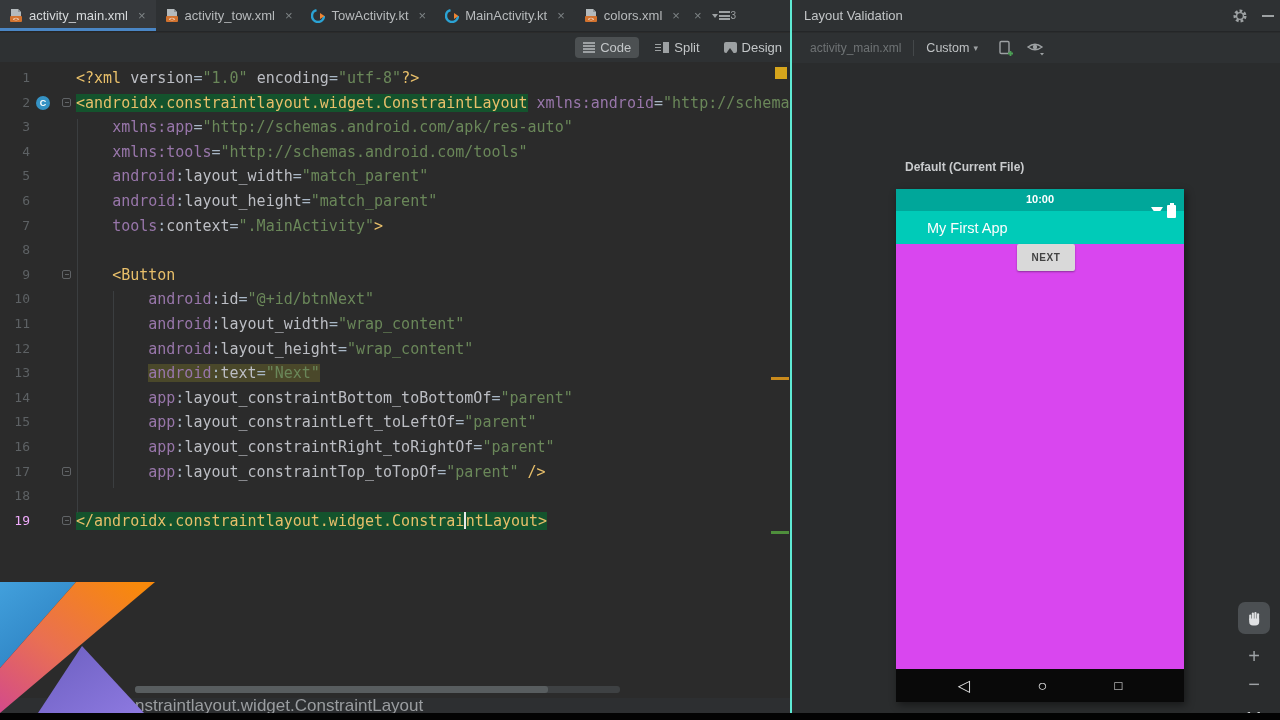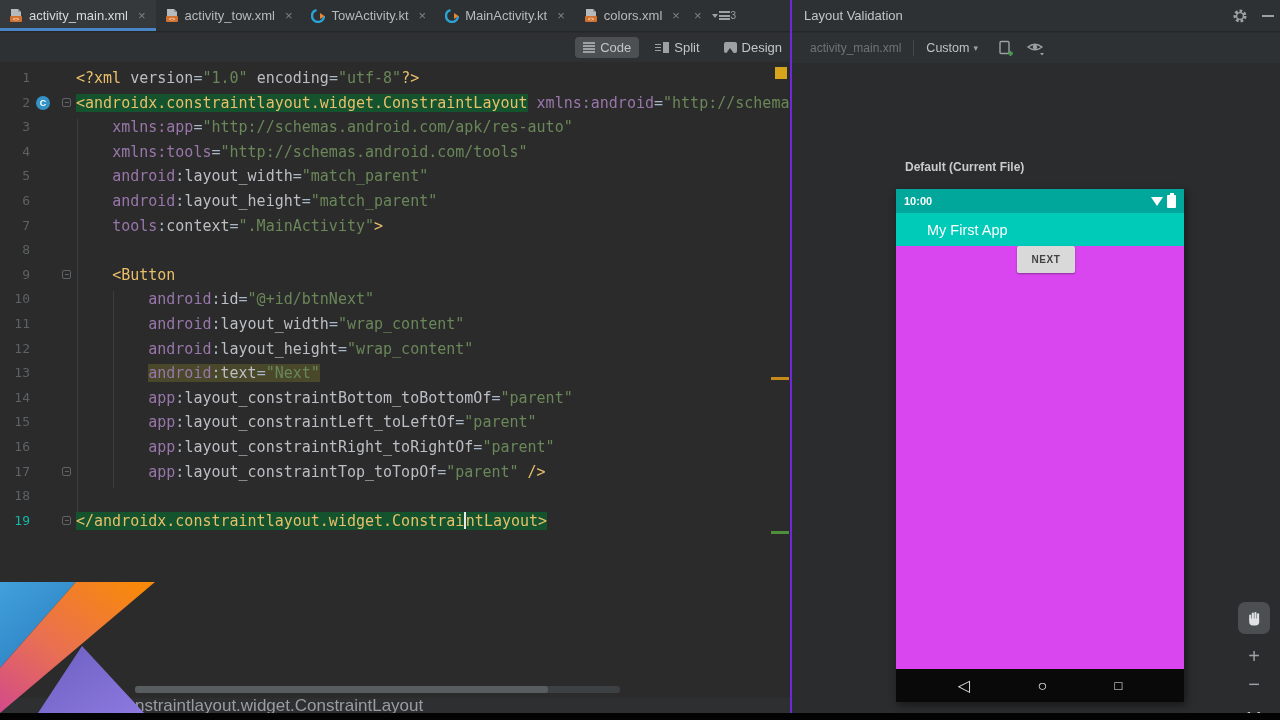--- a/index.html
+++ b/index.html
@@ -36,21 +36,21 @@
 
   
   #editor { position:absolute; left:0; top:62px; width:790px; height:624px; overflow:hidden; }
   #gutter { position:absolute; left:0; top:4px; width:74px; }
   #code { position:absolute; left:76px; top:4px; right:0;
     font-family:"DejaVu Sans Mono", monospace; font-size:15px; color:#a9b7c6; }
   .g-row, .c-row { height:24.6px; line-height:24.6px; white-space:pre; }
   .g-row { position:relative; }
   .lnum { position:absolute; left:0; width:30px; text-align:right; color:#5d6164;
     font-family:"DejaVu Sans Mono", monospace; font-size:13px; }
-  .lnum.cur { color:#14b8a6; }
+  .lnum.cur { color:#f0abfc; }
   .cicon { position:absolute; left:36px; top:5px; width:14px; height:14px; border-radius:50%; background:#3592c4;
     color:#fff; font-size:9px; font-weight:bold; text-align:center; line-height:14px; font-family:"Liberation Sans",sans-serif; }
   .fold { position:absolute; left:62px; top:7px; width:9px; height:9px; border:1px solid #606366; border-radius:2px; }
   .fold::after { content:""; position:absolute; left:1.5px; top:3px; width:4px; height:1.5px; background:#606366; }
   .tk-tag{color:#e8bf6a;} .tk-ns{color:#9876aa;} .tk-attr{color:#bcbec4;}
   .tk-val{color:#6a8759;} .tk-pln{color:#a9b7c6;}
   .bg-hlA{background:#14532d;} .bg-hlB{background:#4a482a;}
   .caret { display:inline-block; width:1.5px; height:17px; background:#e8e8e8; vertical-align:-3px; }
   .iguide { position:absolute; width:1px; background:#3b3e40; }
 
@@ -61,39 +61,39 @@
 
   
   #hscroll-track { position:absolute; left:135px; top:686px; width:485px; height:7px; background:#3e4143; border-radius:3px; }
   #hscroll-thumb { position:absolute; left:0; top:0; width:413px; height:7px; background:#585d5f; border-radius:3px; }
   #breadcrumb { position:absolute; left:0; top:698px; width:790px; height:15px; background:#2d2f31;
     color:#9a9da0; font-size:17px; line-height:15px; }
   #breadcrumb span { position:absolute; left:135px; }
 
   
   #right-panel { position:absolute; left:790px; top:0; width:490px; height:713px; background:#2a2c2d;
-    border-left:2px solid #6d28d9; }
+    border-left:2px solid #5eead4; }
   #panel-header { position:absolute; left:0; top:0; width:100%; height:32px; background:#2e3133;
     border-bottom:1px solid #242628; display:flex; align-items:center; }
   #panel-header .title { margin-left:12px; font-size:13px; color:#c2c5c7; }
   #panel-header .hdr-icons { position:absolute; right:6px; display:flex; gap:14px; align-items:center; }
   .minus-ico { width:12px; height:2px; background:#9da1a3; }
   #panel-toolbar { position:absolute; left:0; top:33px; width:100%; height:30px; background:#2e3133;
     display:flex; align-items:center; gap:12px; padding-left:18px; }
   #panel-toolbar .fname { color:#6f7375; font-size:12px; }
   #panel-toolbar .vsep { width:1px; height:16px; background:#44484a; }
   .dropdown { color:#bfc2c4; font-size:12.5px; display:flex; align-items:center; gap:4px; }
   .dd-arrow { font-size:9px; color:#9da1a3; }
   #panel-content { position:absolute; left:0; top:64px; width:100%; height:649px; background:#2a2c2d; }
   #cfg-label { position:absolute; left:113px; top:96px; font-size:12px; font-weight:bold; color:#c9cbcd; }
 
   
   #phone { position:absolute; left:104px; top:125px; width:288px; height:513px; background:#fafafa;
     box-shadow:2px 3px 8px rgba(0,0,0,.45); display:flex; flex-direction:column; }
-  #p-status { height:22px; display:flex; align-items:center; padding:12px 8px; color:#fff; }
+  #p-status { height:22px; display:flex; align-items:center; padding:4px 8px; color:#fff;flex-direction:column; }
   #p-status .time { font-size:11px; font-weight:bold; }
   #p-status .sicons { margin-left:auto; display:flex; align-items:center; gap:4px; }
   .wifi { width:0; height:0; border-left:6px solid transparent; border-right:6px solid transparent; border-top:9px solid #fff; }
   .batt { width:9px; height:13px; background:#fff; border-radius:1px; position:relative; }
   .batt::before { content:""; position:absolute; top:-2px; left:2.5px; width:4px; height:2px; background:#fff; }
   #p-appbar { height:33px; display:flex; align-items:center; padding-left:31px; color:#fdfdfd;
     font-size:14.5px; font-weight:500; }
   #p-body { flex:1; background:#d946ef; display:flex; align-items:flex-start; justify-content:center;padding-left:12px; }
   #next-btn { width:58px; height:27px; background:#d9d9d9; border:none; border-radius:2px;
     box-shadow:0 1px 2px rgba(0,0,0,.35); font-size:10px; font-weight:bold; color:#424242;

